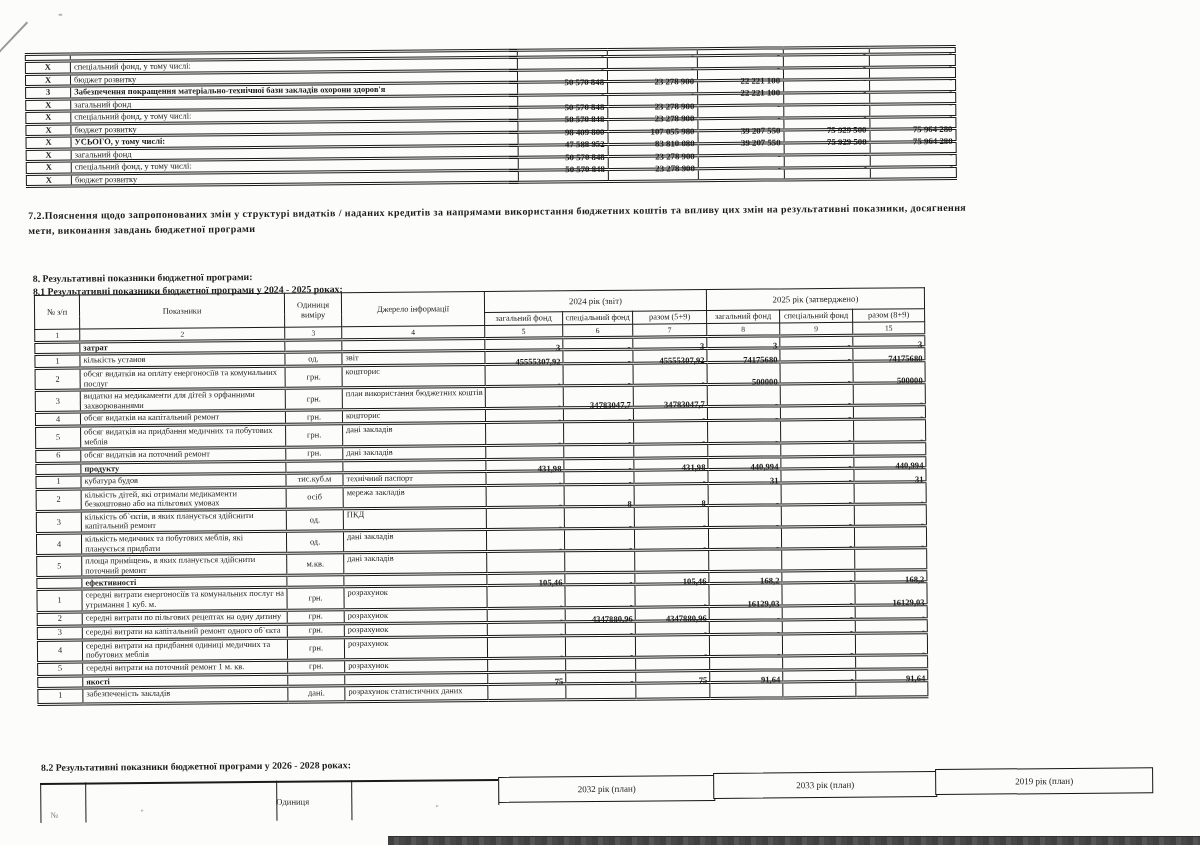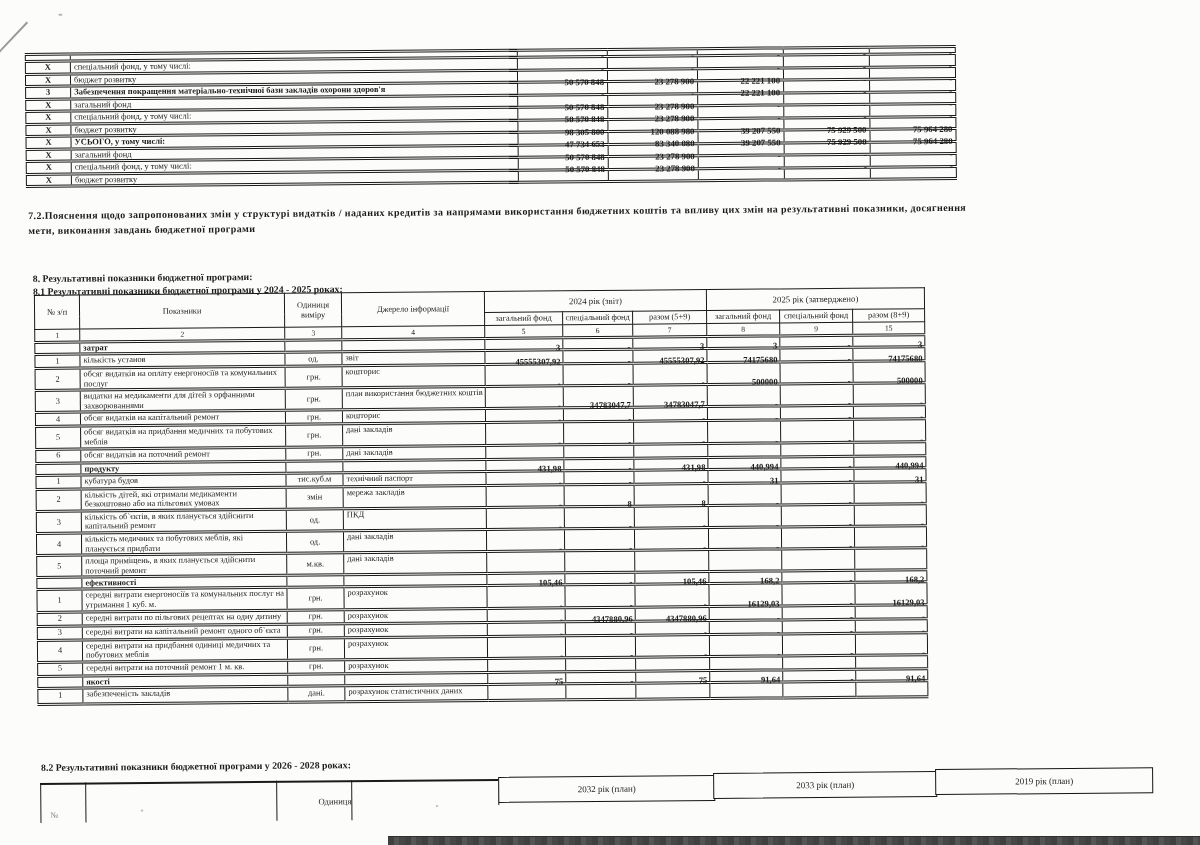--- a/index.html
+++ b/index.html
@@ -67,21 +67,21 @@
   .t81 tr.item td{height:11px;}
   .t81 tr.last td{height:13px;}
 
   
   .t82{position:absolute;left:37px;top:772px;width:1120px;height:70px;}
   .t82 .hline{position:absolute;height:1.5px;background:#1a1a1a;}
   .t82 .vline{position:absolute;width:1px;background:#1a1a1a;}
   .t82 .ybox{position:absolute;height:24px;border:1.5px solid #151515;
              display:flex;align-items:center;justify-content:center;
              font-size:9px;background:#fcfcfb;}
-  .t82 .unit{position:absolute;left:236px;top:22px;width:75px;text-align:right;font-size:8.6px;}
+  .t82 .unit{position:absolute;left:236px;top:22px;width:75px;text-align:left;font-size:8.6px;}
   .t82 .frag{position:absolute;font-size:8px;color:#555;opacity:.75;}
   .txt{color:#1c1c1c;}
 </style>
 </head>
 <body>
 
 <div class="page">
   <div class="rot">
 
     <div class="diag"></div>
@@ -209,43 +209,43 @@
               <span class="dn">-</span>
             </td>
             <td class="num">
               <span class="dn">-</span>
             </td>
           </tr>
           <tr>
             <td class="code">X</td>
             <td class="lab">бюджет розвитку</td>
             <td class="num">
-              <span class="dn">98 305 800</span>
-            </td>
-            <td class="num">
-              <span class="dn">120 088 980</span>
+              <span class="dn">98 409 800</span>
+            </td>
+            <td class="num">
+              <span class="dn">107 055 980</span>
             </td>
             <td class="num">
               <span class="dn">39 207 550</span>
             </td>
             <td class="num">
               <span class="dn">75 929 500</span>
             </td>
             <td class="num">
               <span class="dn">75 964 280</span>
             </td>
           </tr>
           <tr>
             <td class="code">X</td>
             <td class="lab boldlab">УСЬОГО, у тому числі:</td>
             <td class="num">
-              <span class="dn">47 734 653</span>
-            </td>
-            <td class="num">
-              <span class="dn">83 340 080</span>
+              <span class="dn">47 588 952</span>
+            </td>
+            <td class="num">
+              <span class="dn">83 810 080</span>
             </td>
             <td class="num">
               <span class="dn">39 207 550</span>
             </td>
             <td class="num">
               <span class="dn">75 929 500</span>
             </td>
             <td class="num">
               <span class="dn">75 964 280</span>
             </td>
@@ -547,21 +547,21 @@
             <td class="num">
               <span class="up">-</span>
             </td>
             <td class="num">
               <span class="up">440,994</span>
             </td>
           </tr>
           <tr class="item">
             <td class="no">2</td>
             <td class="lab">кількість дітей, які отримали медикаменти безкоштовно або на пільгових умовах</td>
-            <td class="unit">змін</td>
+            <td class="unit">осіб</td>
             <td class="src">мережа закладів</td>
             <td class="num">
               <span class="up">-</span>
             </td>
             <td class="num">
               <span class="up">-</span>
             </td>
             <td class="num">
               <span class="up">-</span>
             </td>

